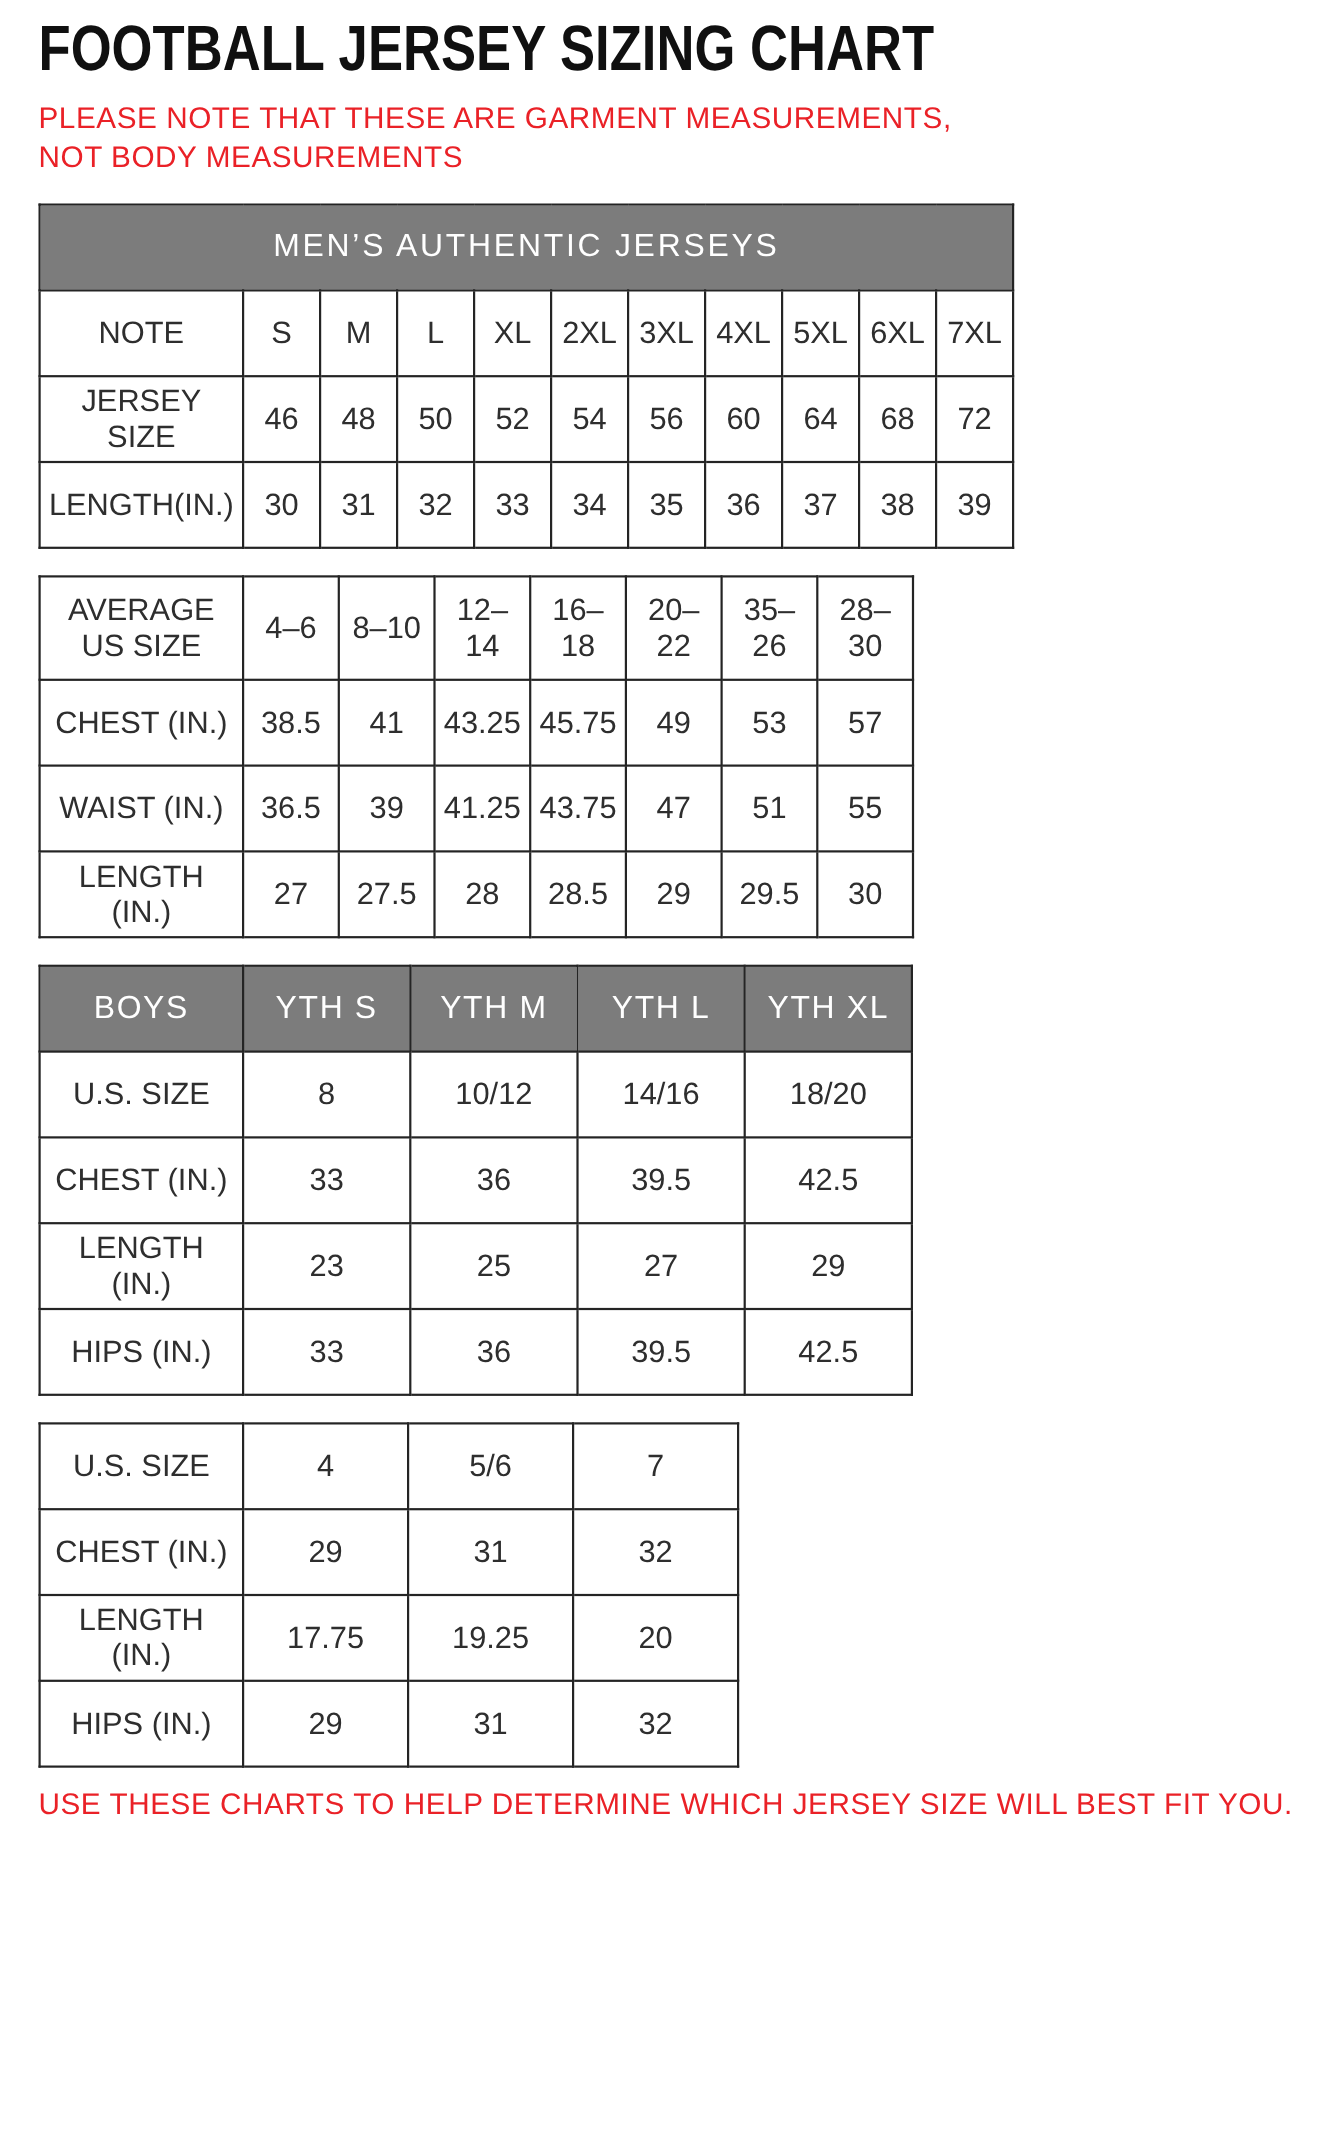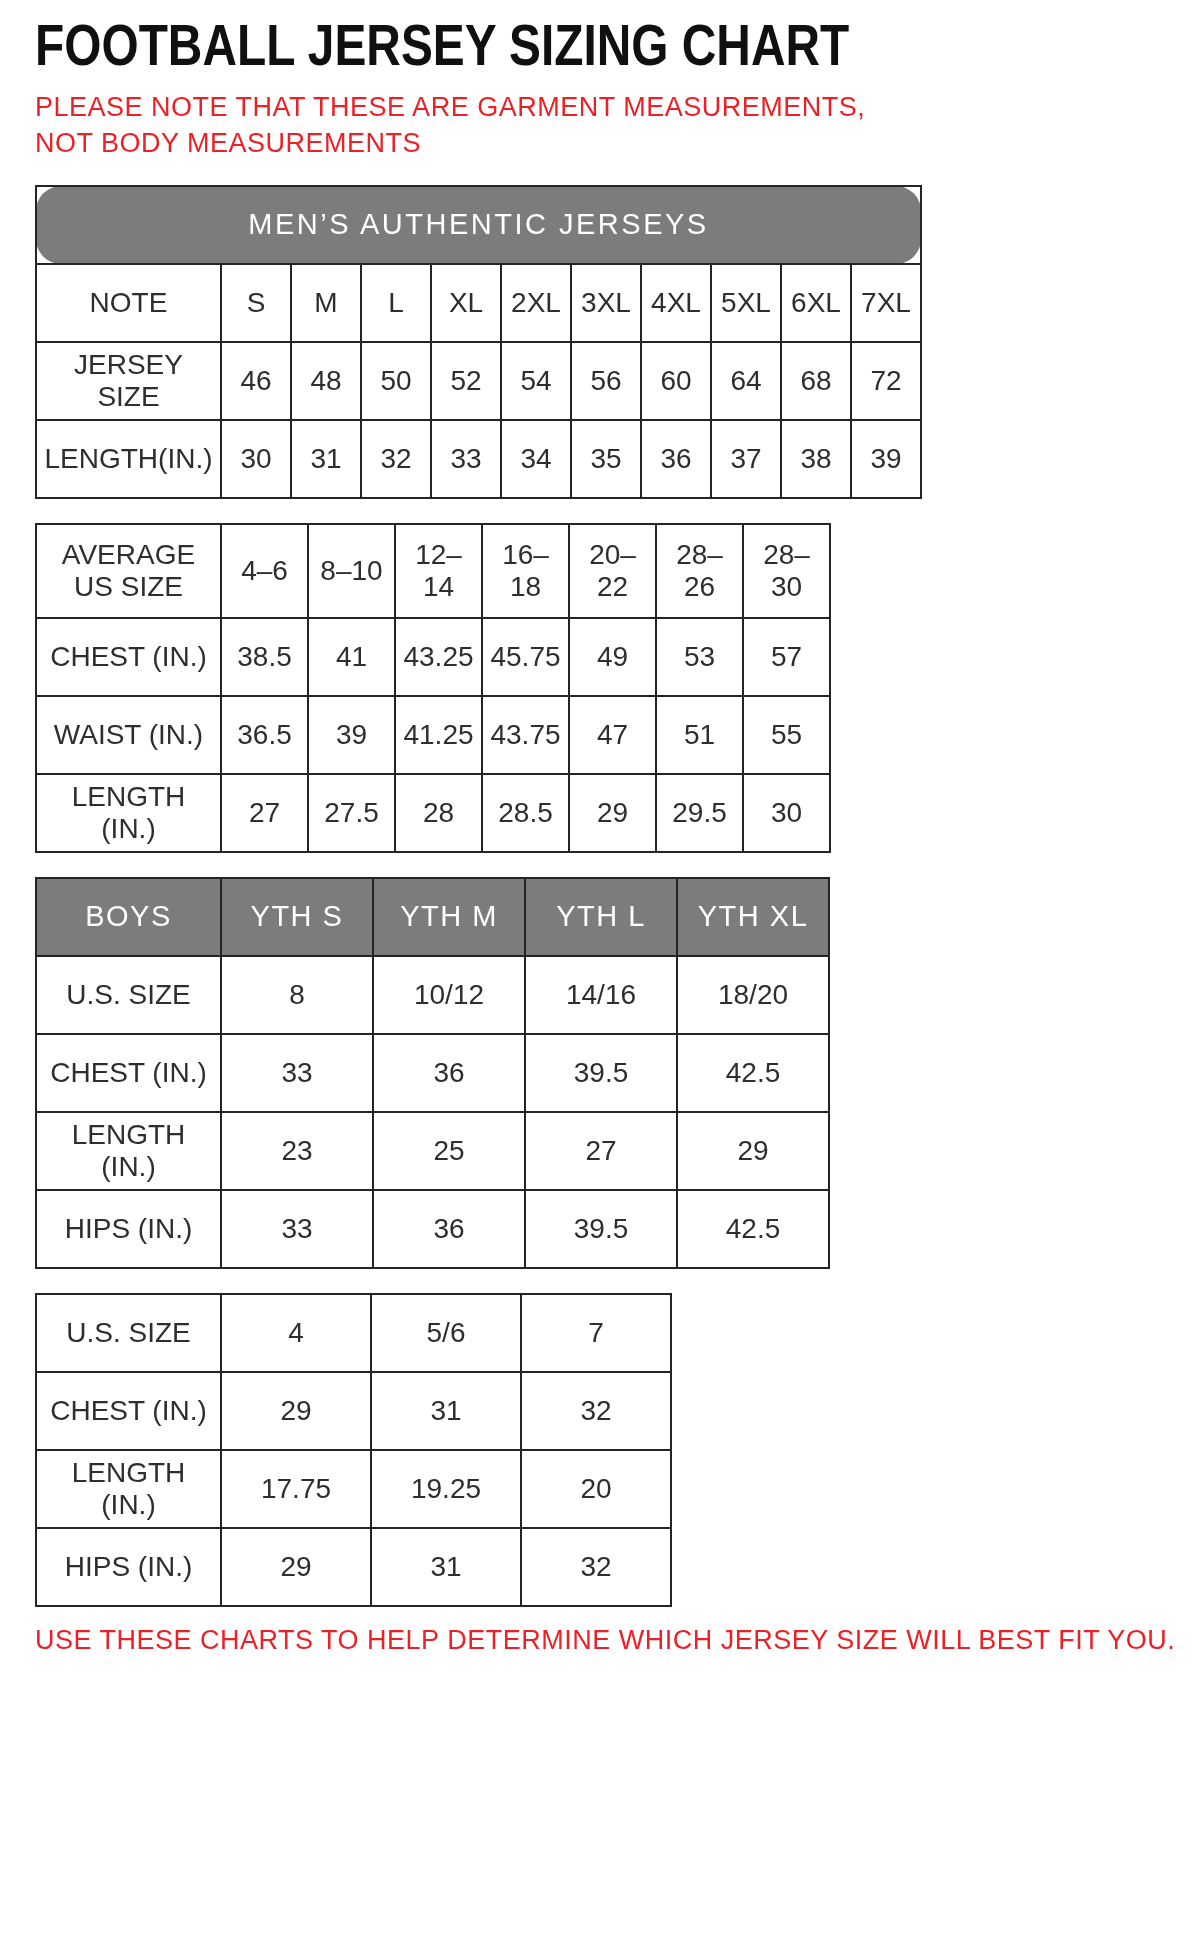--- a/index.html
+++ b/index.html
@@ -49,21 +49,21 @@
     color: #2e2e2e;
     padding: 0 4px;
     overflow: hidden;
   }
   .tbl th.hdr {
     background: var(--gray, #7c7c7c);
     color: #ffffff;
     letter-spacing: 1.5px;
     font-size: 29px;
   }
-  .tbl th.ttl { letter-spacing: 2.5px; border-radius: 25px; }
+  .tbl th.ttl { letter-spacing: 2.5px; }
   tr.tall td { height: 94px; }
   td.lbl { }
   td.pad { padding: 0 4px; line-height: 32px; }
   col.c-lbl { width: 185px; }
   col.c-m   { width: 70px;  }
   col.c-w   { width: 87px;  }
   col.c-b   { width: 152px; }
   col.c-p   { width: 150px; }
   .footer {
     color: var(--red, #ea2127);
@@ -155,21 +155,21 @@
         <col class="c-w">
       </colgroup>
     <tbody>
     <tr class="tall">
       <td class="lbl pad">AVERAGE US SIZE</td>
       <td>4–6</td>
       <td>8–10</td>
       <td>12–14</td>
       <td>16–18</td>
       <td>20–22</td>
-      <td>28–26</td>
+      <td>35–26</td>
       <td>28–30</td>
     </tr>
     <tr>
       <td class="lbl">CHEST (IN.)</td>
       <td>38.5</td>
       <td>41</td>
       <td>43.25</td>
       <td>45.75</td>
       <td>49</td>
       <td>53</td>

